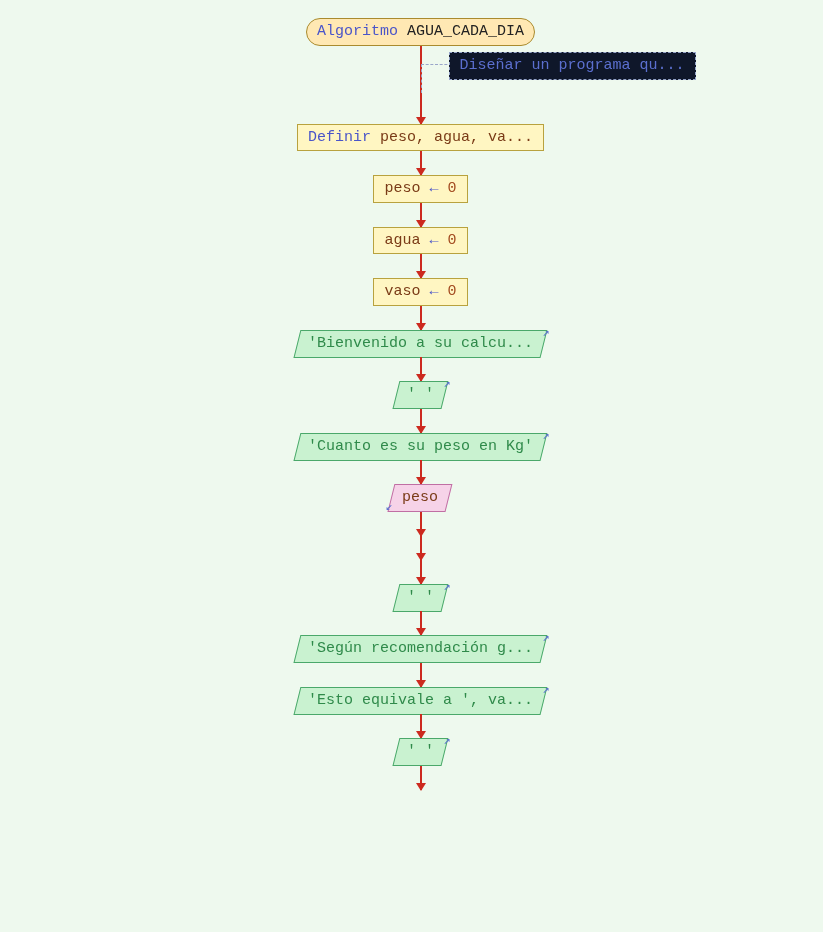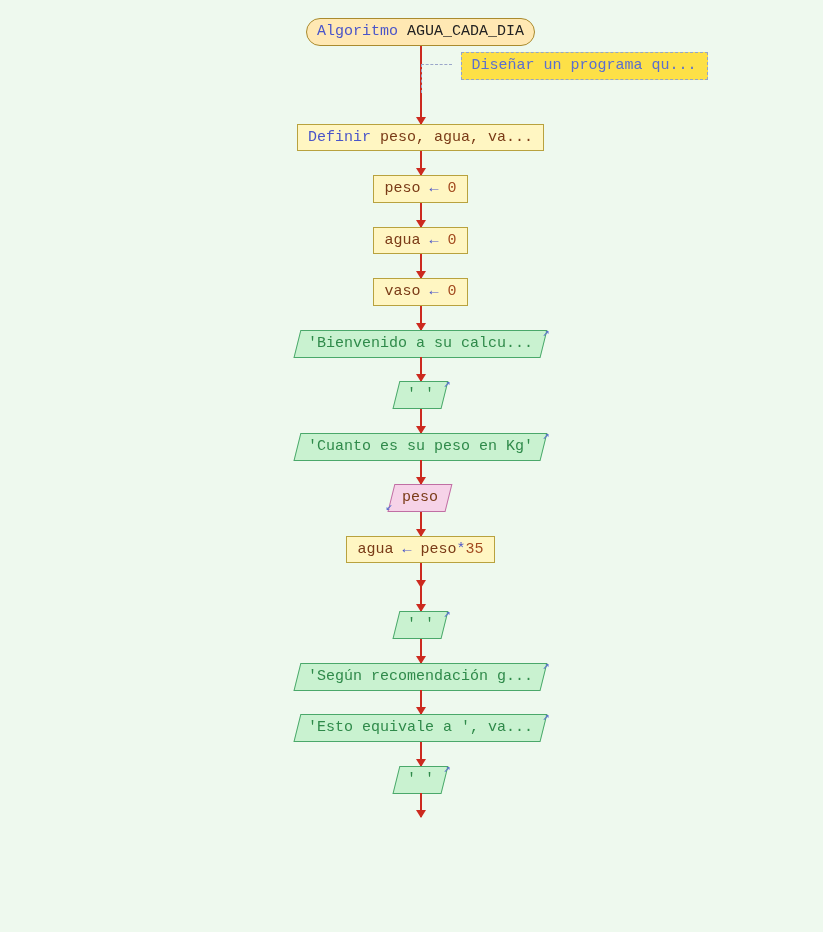--- a/index.html
+++ b/index.html
@@ -40,23 +40,22 @@
     border-radius:14px;
   }
   
   .process{
     border:1px solid #b8a23e;
     background:#fff6c2;
   }
   
   .comment{
     border:1.5px dashed #95a4c9;
-    background:#fde047;
+    background:#0f172a;
     color:#5b6fcf;
-    margin-left:12px;
   }
   
   .io{
     border:1px solid #4aa86a;
     background:#c9f2d0;
     transform:skewX(-14deg);
   }
   .io .inner{
     display:inline-block;
     transform:skewX(14deg);
@@ -176,23 +175,20 @@
       <span class="inner">'Cuanto es su peso en Kg'</span>
     </div>
     <div class="vconn" style="height:24px;"></div>
 
     <div class="node input">
       <span class="in-arrow">↙</span>
       <span class="inner">peso</span>
     </div>
     <div class="vconn" style="height:24px;"></div>
 
-    <div class="node process">
-      <span class="var">agua</span><span class="sym"> ← </span><span class="var">peso</span><span class="sym">*</span><span class="num">35</span>
-    </div>
     <div class="vconn" style="height:24px;"></div>
 
     <div class="vconn" style="height:24px;"></div>
 
     <div class="node io">
       <span class="out-arrow">↗</span>
       <span class="inner">' '</span>
     </div>
     <div class="vconn" style="height:24px;"></div>
 

